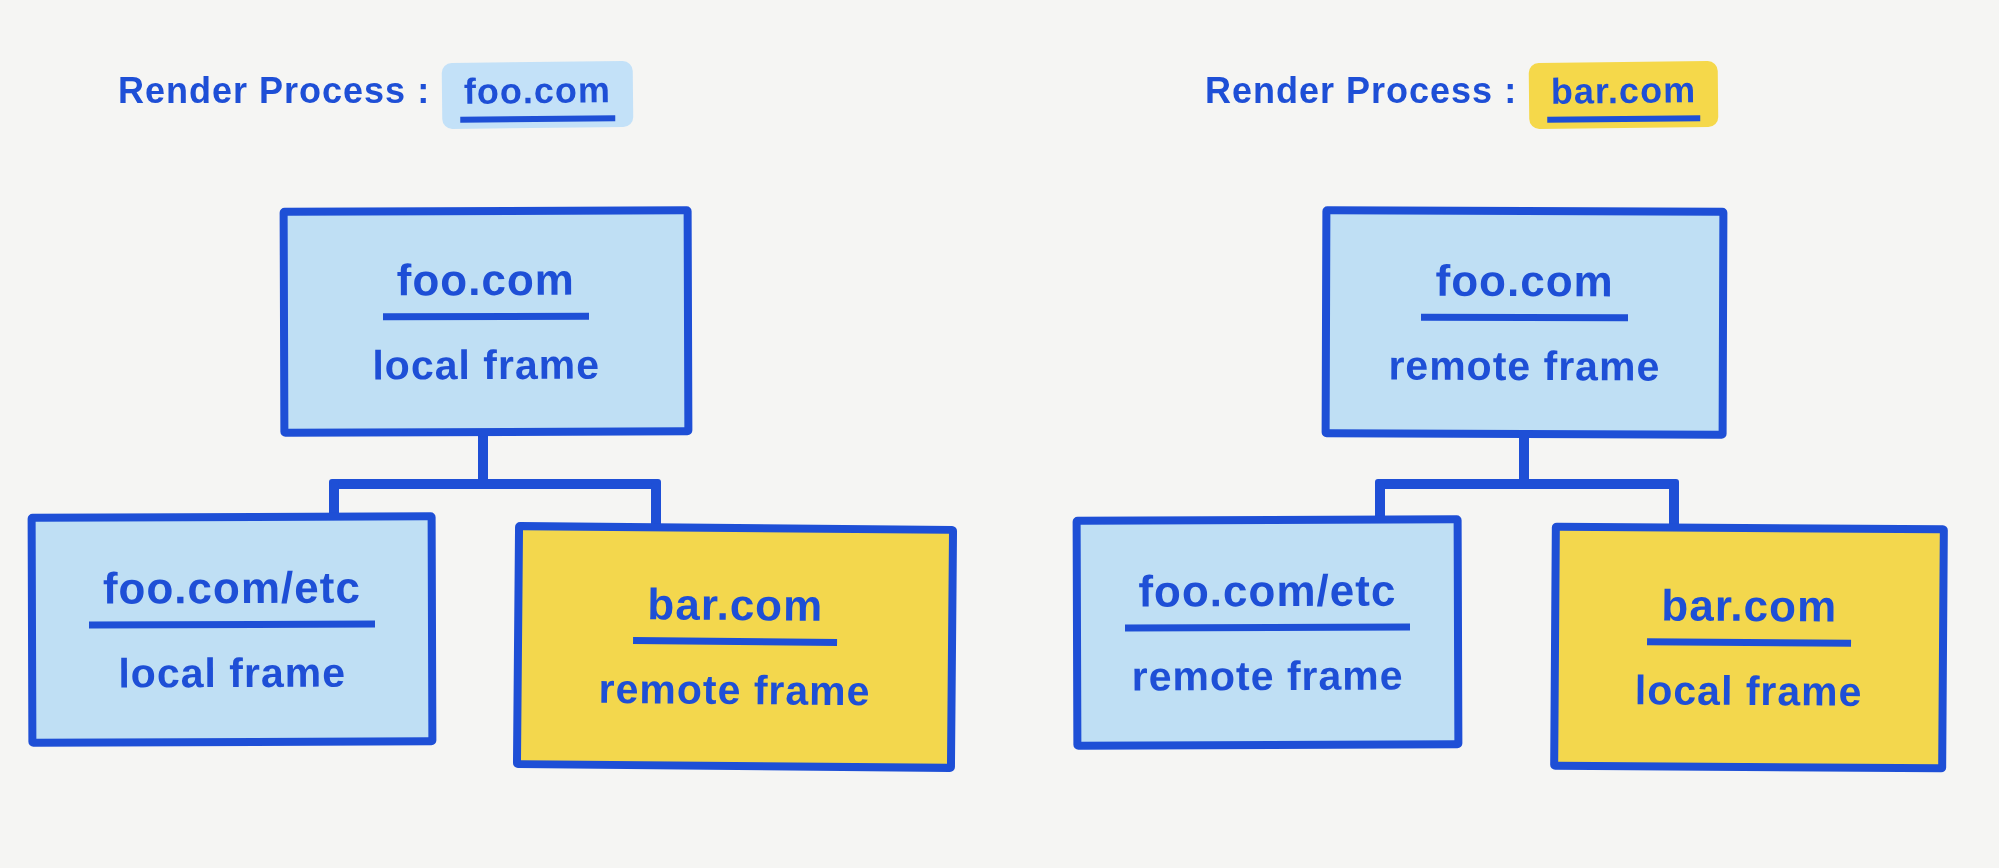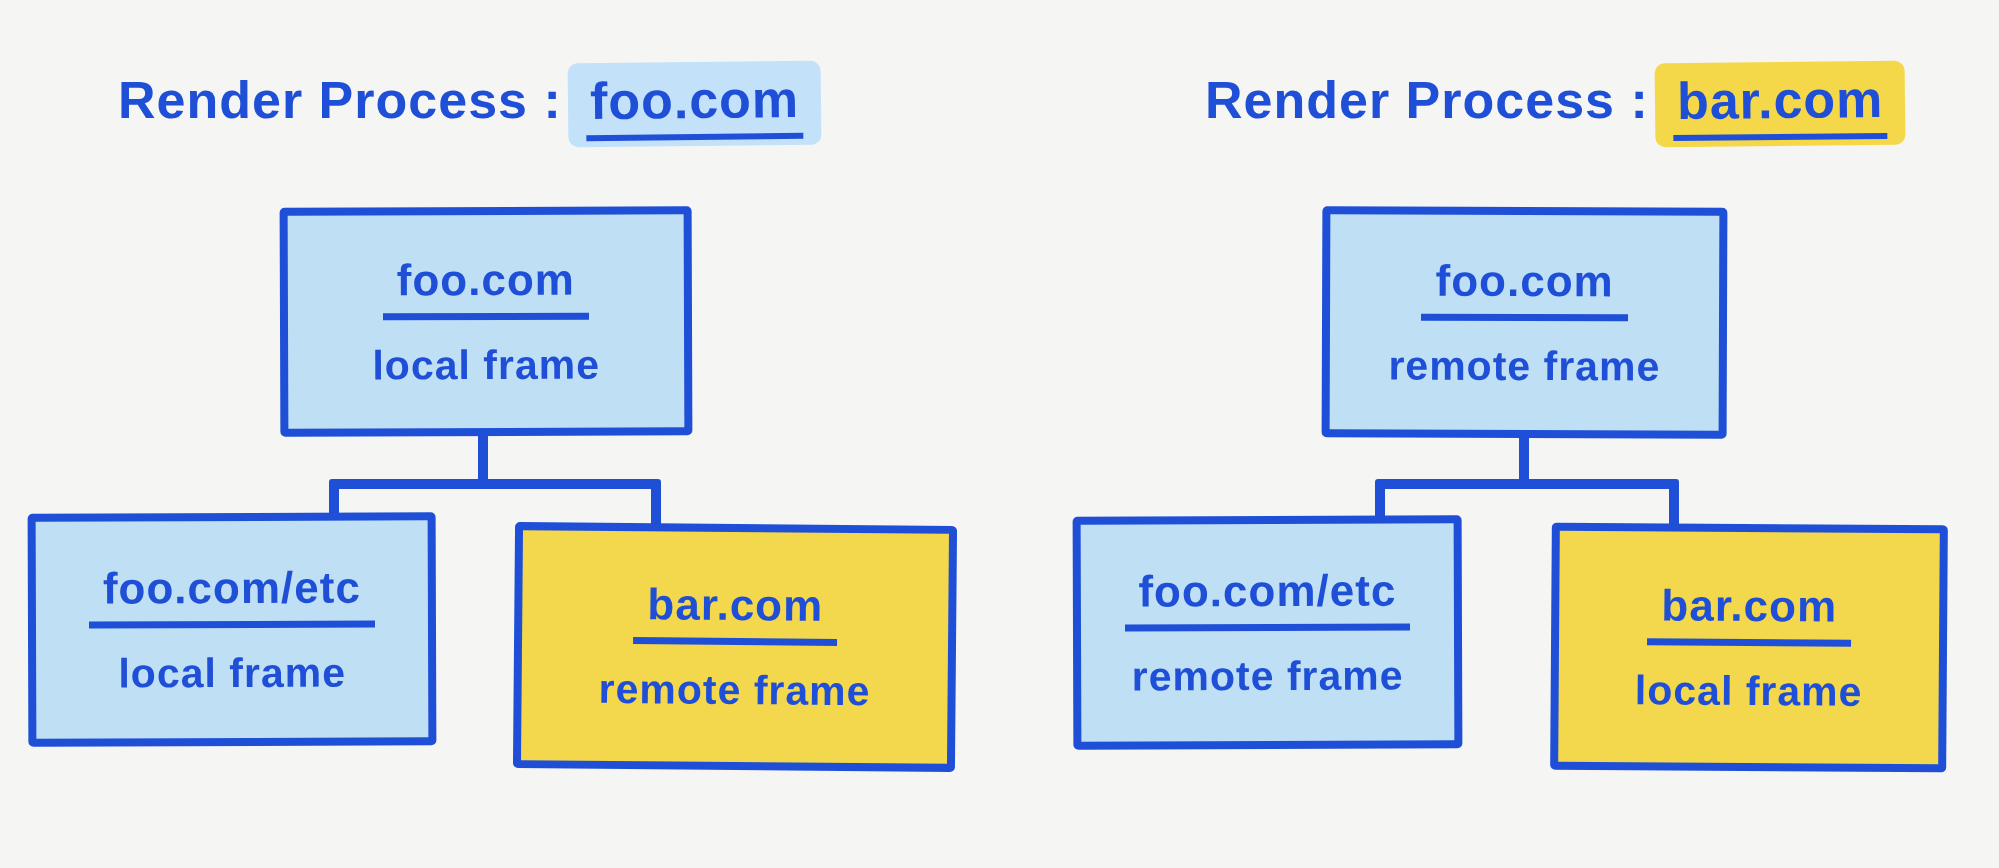--- a/index.html
+++ b/index.html
@@ -13,22 +13,22 @@
     height: 868px;
     background: #f5f5f3;
     overflow: hidden;
   }
 
   
   .process-title {
     position: absolute;
     display: flex;
     align-items: baseline;
-    gap: 6px;
-    font-size: 52px;
+    gap: 12px;
+    font-size: 36px;
     font-weight: 700;
     letter-spacing: 1px;
     color: #1e4fd6;
     white-space: nowrap;
   }
   .title-left  { left: 118px; top: 62px; }
   .title-right { left: 1205px; top: 62px; }
   .hl {
     display: inline-block;
     padding: 8px 18px 6px;

